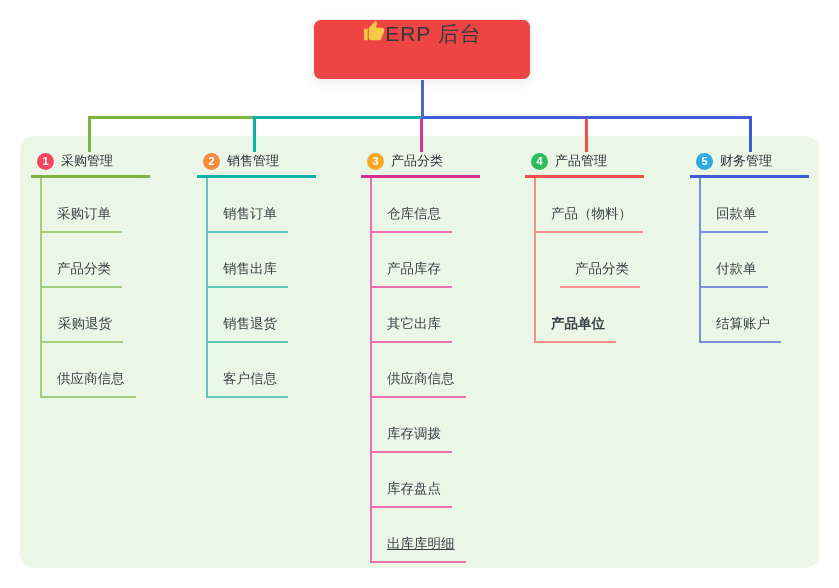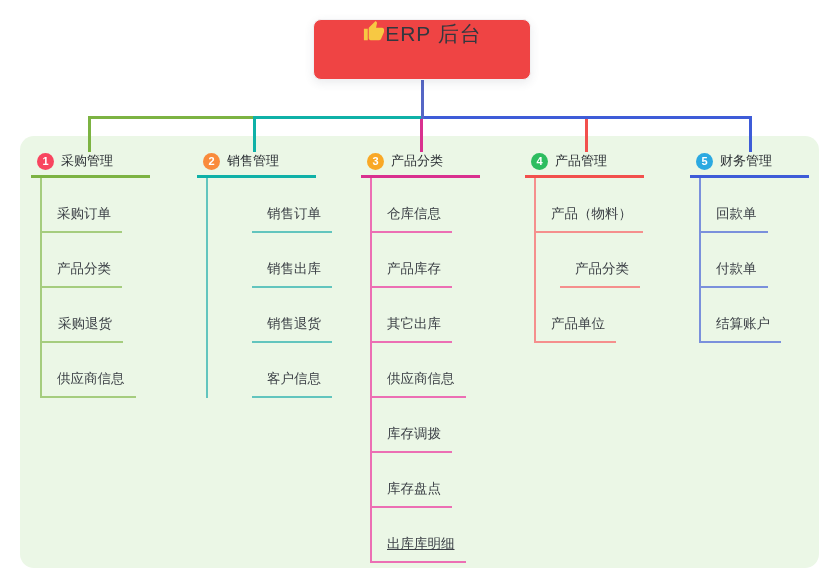--- a/index.html
+++ b/index.html
@@ -92,21 +92,21 @@
     <span class="child-label" style="border-bottom-color: rgb(165, 205, 126);">供应商信息</span>
   </div>
 </div>
   </div>
 
   <div class="branch" style="left: 197px;">
     <div class="branch-title" style="border-bottom-color: rgb(15, 177, 167);">
       <span class="badge" style="background: rgb(249, 139, 60);">2</span>
       <span class="branch-title-label">销售管理</span>
     </div>
-    <div class="branch-children" style="border-left-color: rgb(98, 197, 190); padding-left: 44px;">
+    <div class="branch-children" style="border-left-color: rgb(98, 197, 190);">
   <div class="branch-child">
     <span class="child-label" style="border-bottom-color: rgb(98, 197, 190);">销售订单</span>
   </div>
 
   <div class="branch-child">
     <span class="child-label" style="border-bottom-color: rgb(98, 197, 190);">销售出库</span>
   </div>
 
   <div class="branch-child">
     <span class="child-label" style="border-bottom-color: rgb(98, 197, 190);">销售退货</span>
@@ -162,21 +162,21 @@
     <div class="branch-children" style="border-left-color: rgb(245, 143, 141);">
   <div class="branch-child">
     <span class="child-label" style="border-bottom-color: rgb(245, 143, 141);">产品（物料）</span>
   </div>
 
   <div class="branch-child">
     <span class="child-label" style="border-bottom-color: rgb(245, 143, 141); margin-left: 24px;">产品分类</span>
   </div>
 
   <div class="branch-child">
-    <span class="child-label" style="border-bottom-color: rgb(245, 143, 141);">产品单位</span>
+    <span class="child-label" style="border-bottom-color: rgb(245, 143, 141); font-weight: bold;">产品单位</span>
   </div>
 </div>
   </div>
 
   <div class="branch" style="left: 690px;">
     <div class="branch-title" style="border-bottom-color: rgb(62, 92, 216);">
       <span class="badge" style="background: rgb(43, 169, 225);">5</span>
       <span class="branch-title-label">财务管理</span>
     </div>
     <div class="branch-children" style="border-left-color: rgb(122, 144, 220);">

